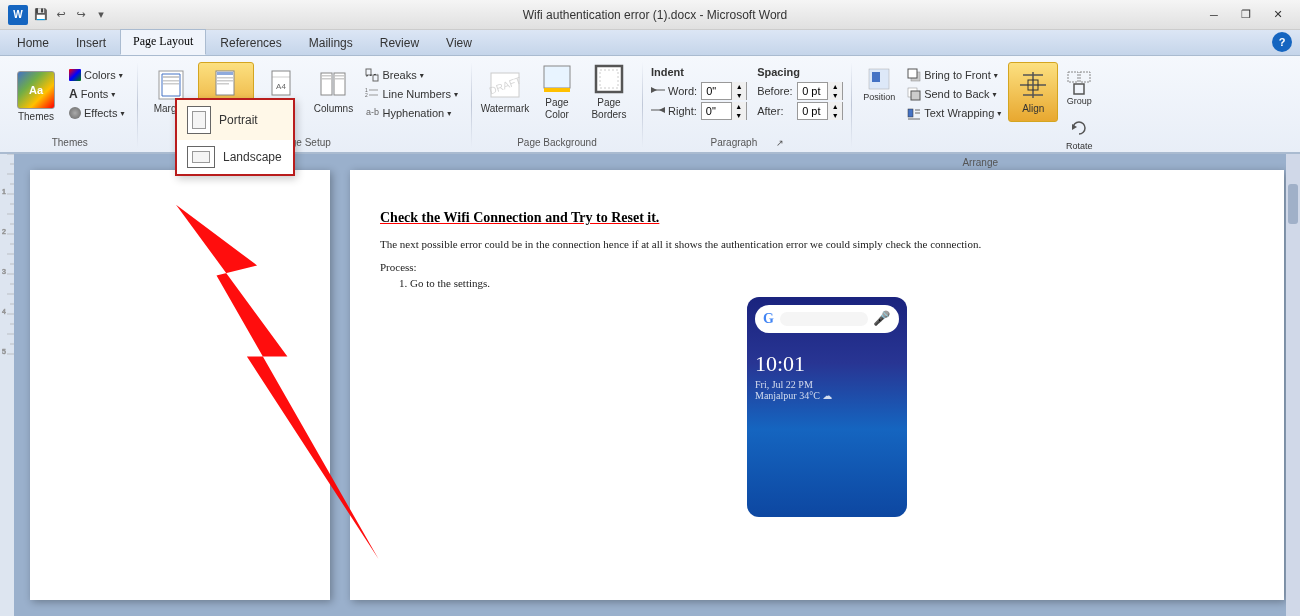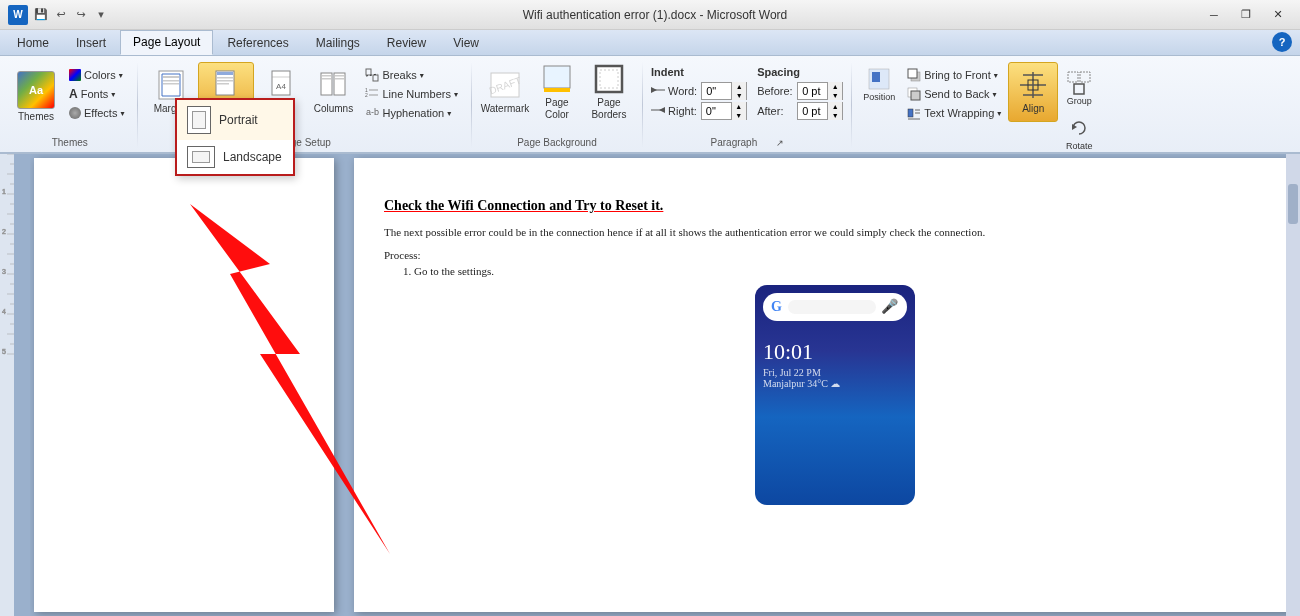--- a/index.html
+++ b/index.html
@@ -40,20 +40,21 @@
       border: 1px solid transparent;
       border-bottom: none;
       margin-right: 1px;
     }
     .ribbon-tab.active {
       background: #f0f4fb;
       border-color: #aabbd0;
       border-bottom: 1px solid #f0f4fb;
       color: #000;
       font-weight: 500;
+      font-family: Liberation Serif, serif;
     }
     .help-btn { margin-left: auto; margin-right: 8px; margin-bottom: 3px; width: 20px; height: 20px; border-radius: 50%; background: #1565c0; color: white; font-size: 11px; display: flex; align-items: center; justify-content: center; cursor: pointer; font-weight: bold; }
 
     
     .ribbon {
       background: linear-gradient(to bottom, #f5f8fd, #e8eef7);
       height: 98px;
       border-bottom: 2px solid #aabbd0;
       display: flex;
       align-items: stretch;
@@ -681,21 +682,21 @@
         <line x1="7" y1="160" x2="14" y2="160"></line>
         <line x1="10" y1="170" x2="14" y2="170"></line>
         <line x1="7" y1="180" x2="14" y2="180"></line>
         <line x1="10" y1="190" x2="14" y2="190"></line>
         <text x="6" y="200" text-anchor="end" font-size="7">5</text>
         <line x1="7" y1="200" x2="14" y2="200"></line>
       </g>
     </svg>
   </div>
 
-  <div style="flex:1;display:flex;padding:4px;gap:20px;overflow:hidden;position:relative;margin-left:16px;">
+  <div style="flex:1;display:flex;padding:16px;gap:20px;overflow:hidden;position:relative;">
 
     <div class="page page-left">
     </div>
 
     <div class="page page-right">
       <div class="doc-content">
         <p class="doc-heading">Check the Wifi Connection and Try to Reset it.</p>
         <p class="doc-text">The next possible error could be in the connection hence if at all it shows the authentication error we could simply check the connection.</p>
         <p class="doc-process">Process:</p>
         <ol class="doc-list">

